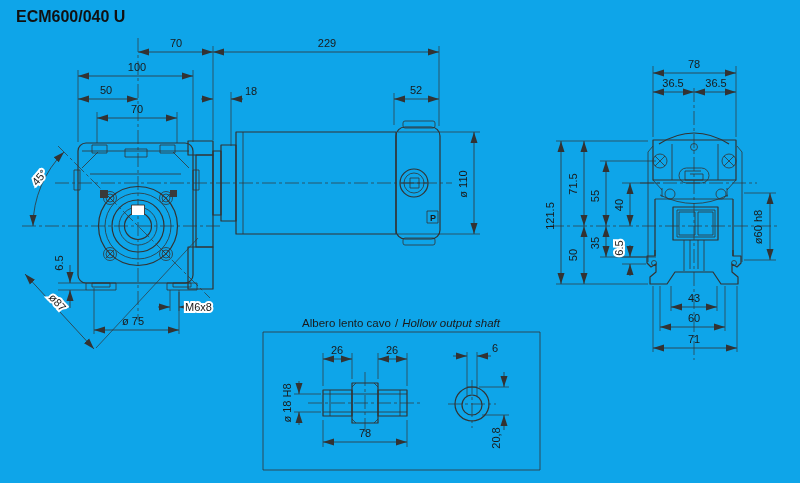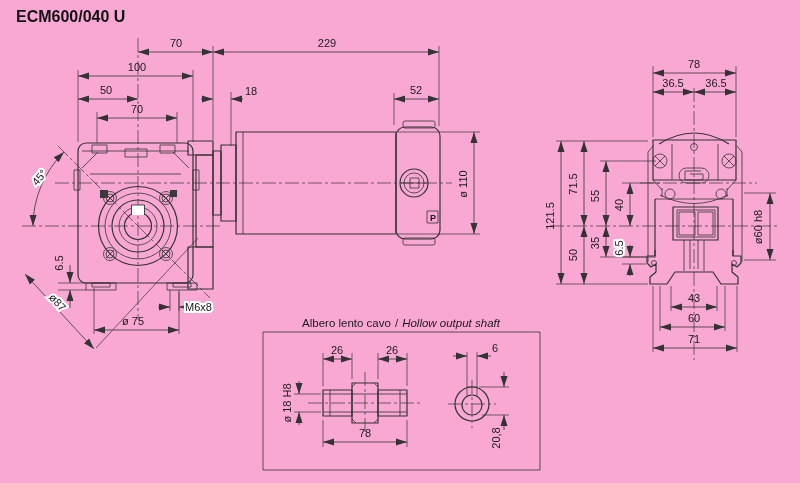--- a/index.html
+++ b/index.html
@@ -1,16 +1,16 @@
 <!DOCTYPE html>
 <html><head>
 <meta charset="utf-8">
 <style>
   html,body{margin:0;padding:0;background:#fff;}
-  .page{width:800px;height:483px;background:#f9a8d4;position:relative;font-family:"Liberation Sans",sans-serif;}
+  .page{width:800px;height:483px;background:#0ea5e9;position:relative;font-family:"Liberation Sans",sans-serif;}
   svg{display:block;}
   .ol{fill:none;stroke:#333;stroke-width:1.2;stroke-linejoin:round;}
   .ol2{fill:none;stroke:#333;stroke-width:0.8;stroke-linejoin:round;}
   .tl{fill:none;stroke:#333;stroke-width:0.7;}
   .dim{fill:none;stroke:#333;stroke-width:0.8;}
   .cl{fill:none;stroke:#333;stroke-width:0.7;stroke-dasharray:14 3 3 3;}
   .dtext{font:11px "Liberation Sans",sans-serif;fill:#1a1a1a;}
   .halo{paint-order:stroke fill;stroke:#ffffff;stroke-width:4px;}
   .ttl{font:bold 16px "Liberation Sans",sans-serif;fill:#111;}
   .itext{font:11.5px "Liberation Sans",sans-serif;fill:#1a1a1a;}

